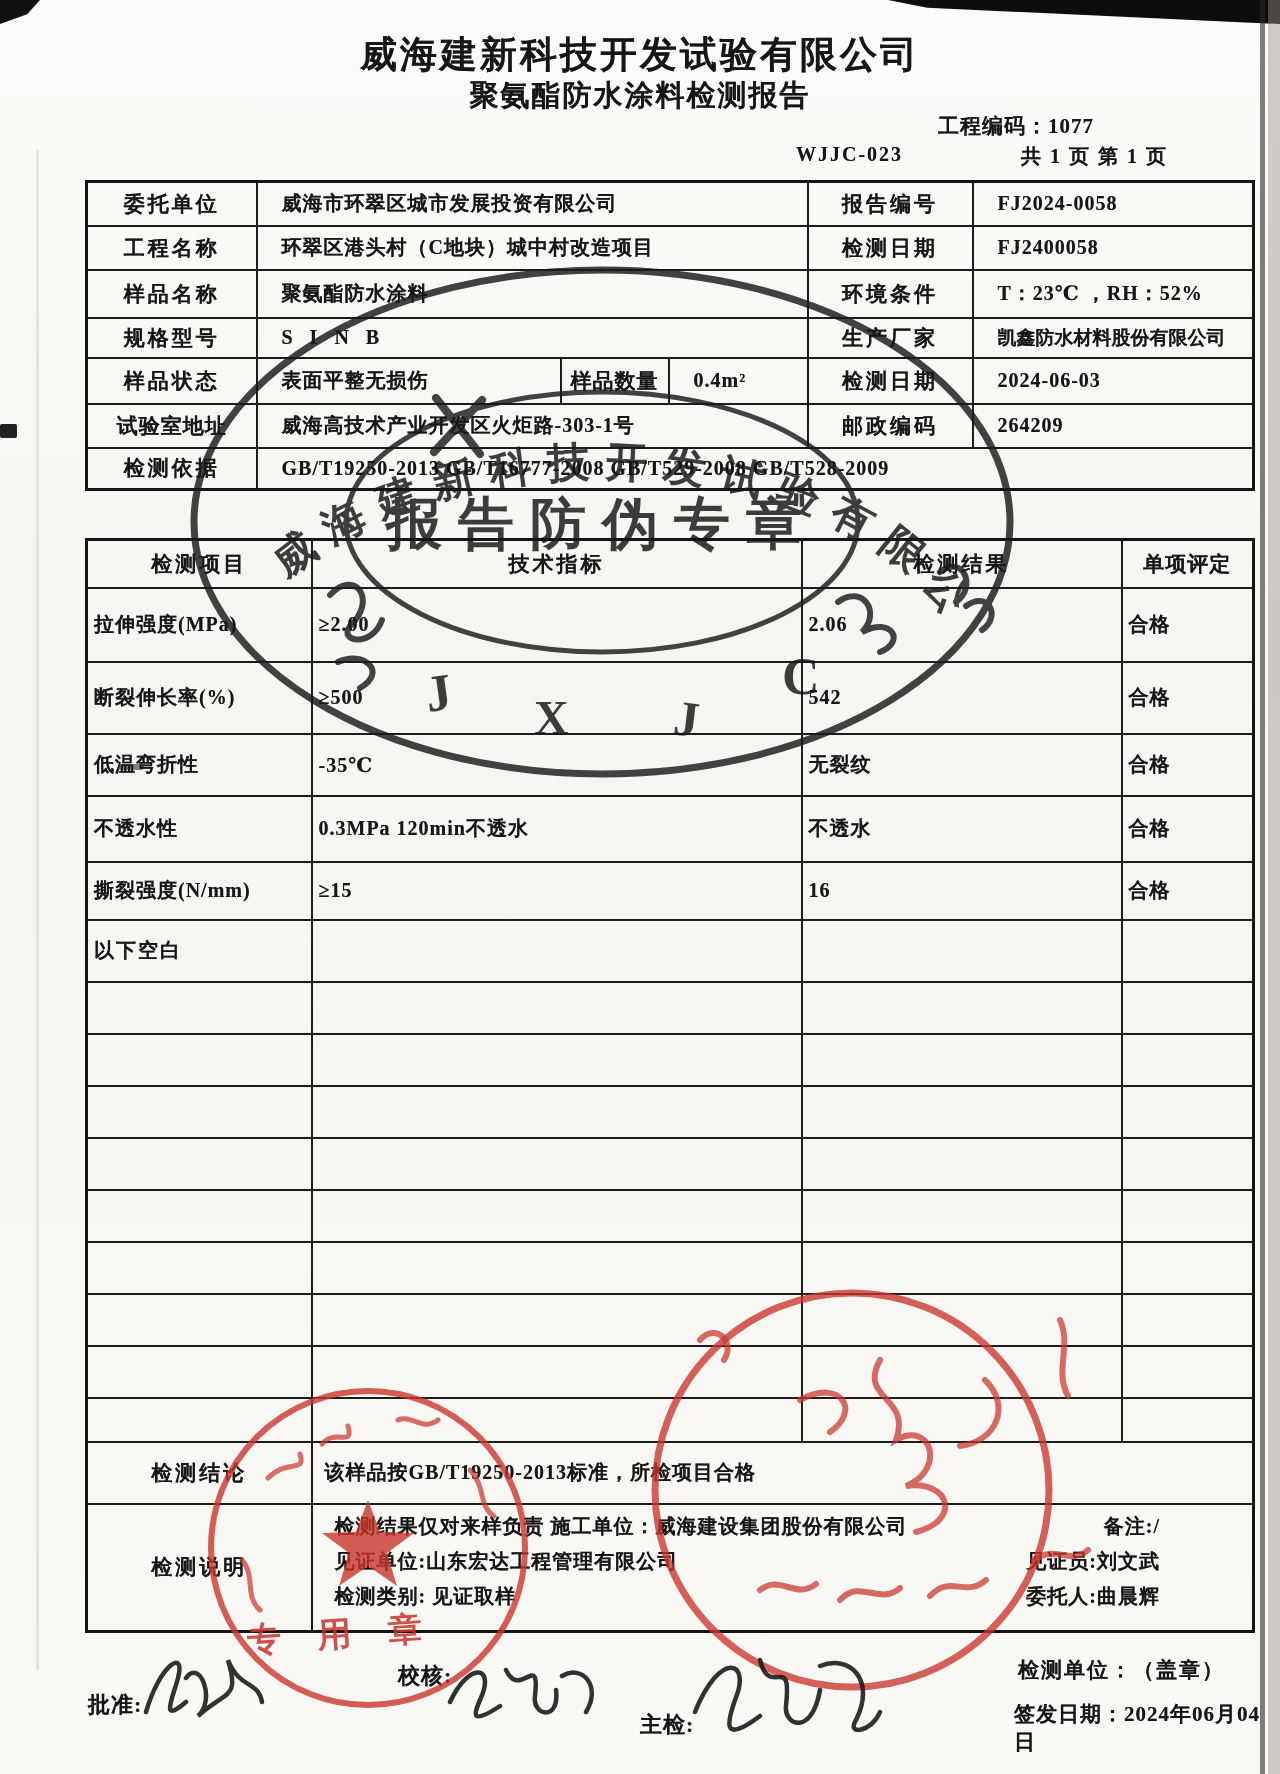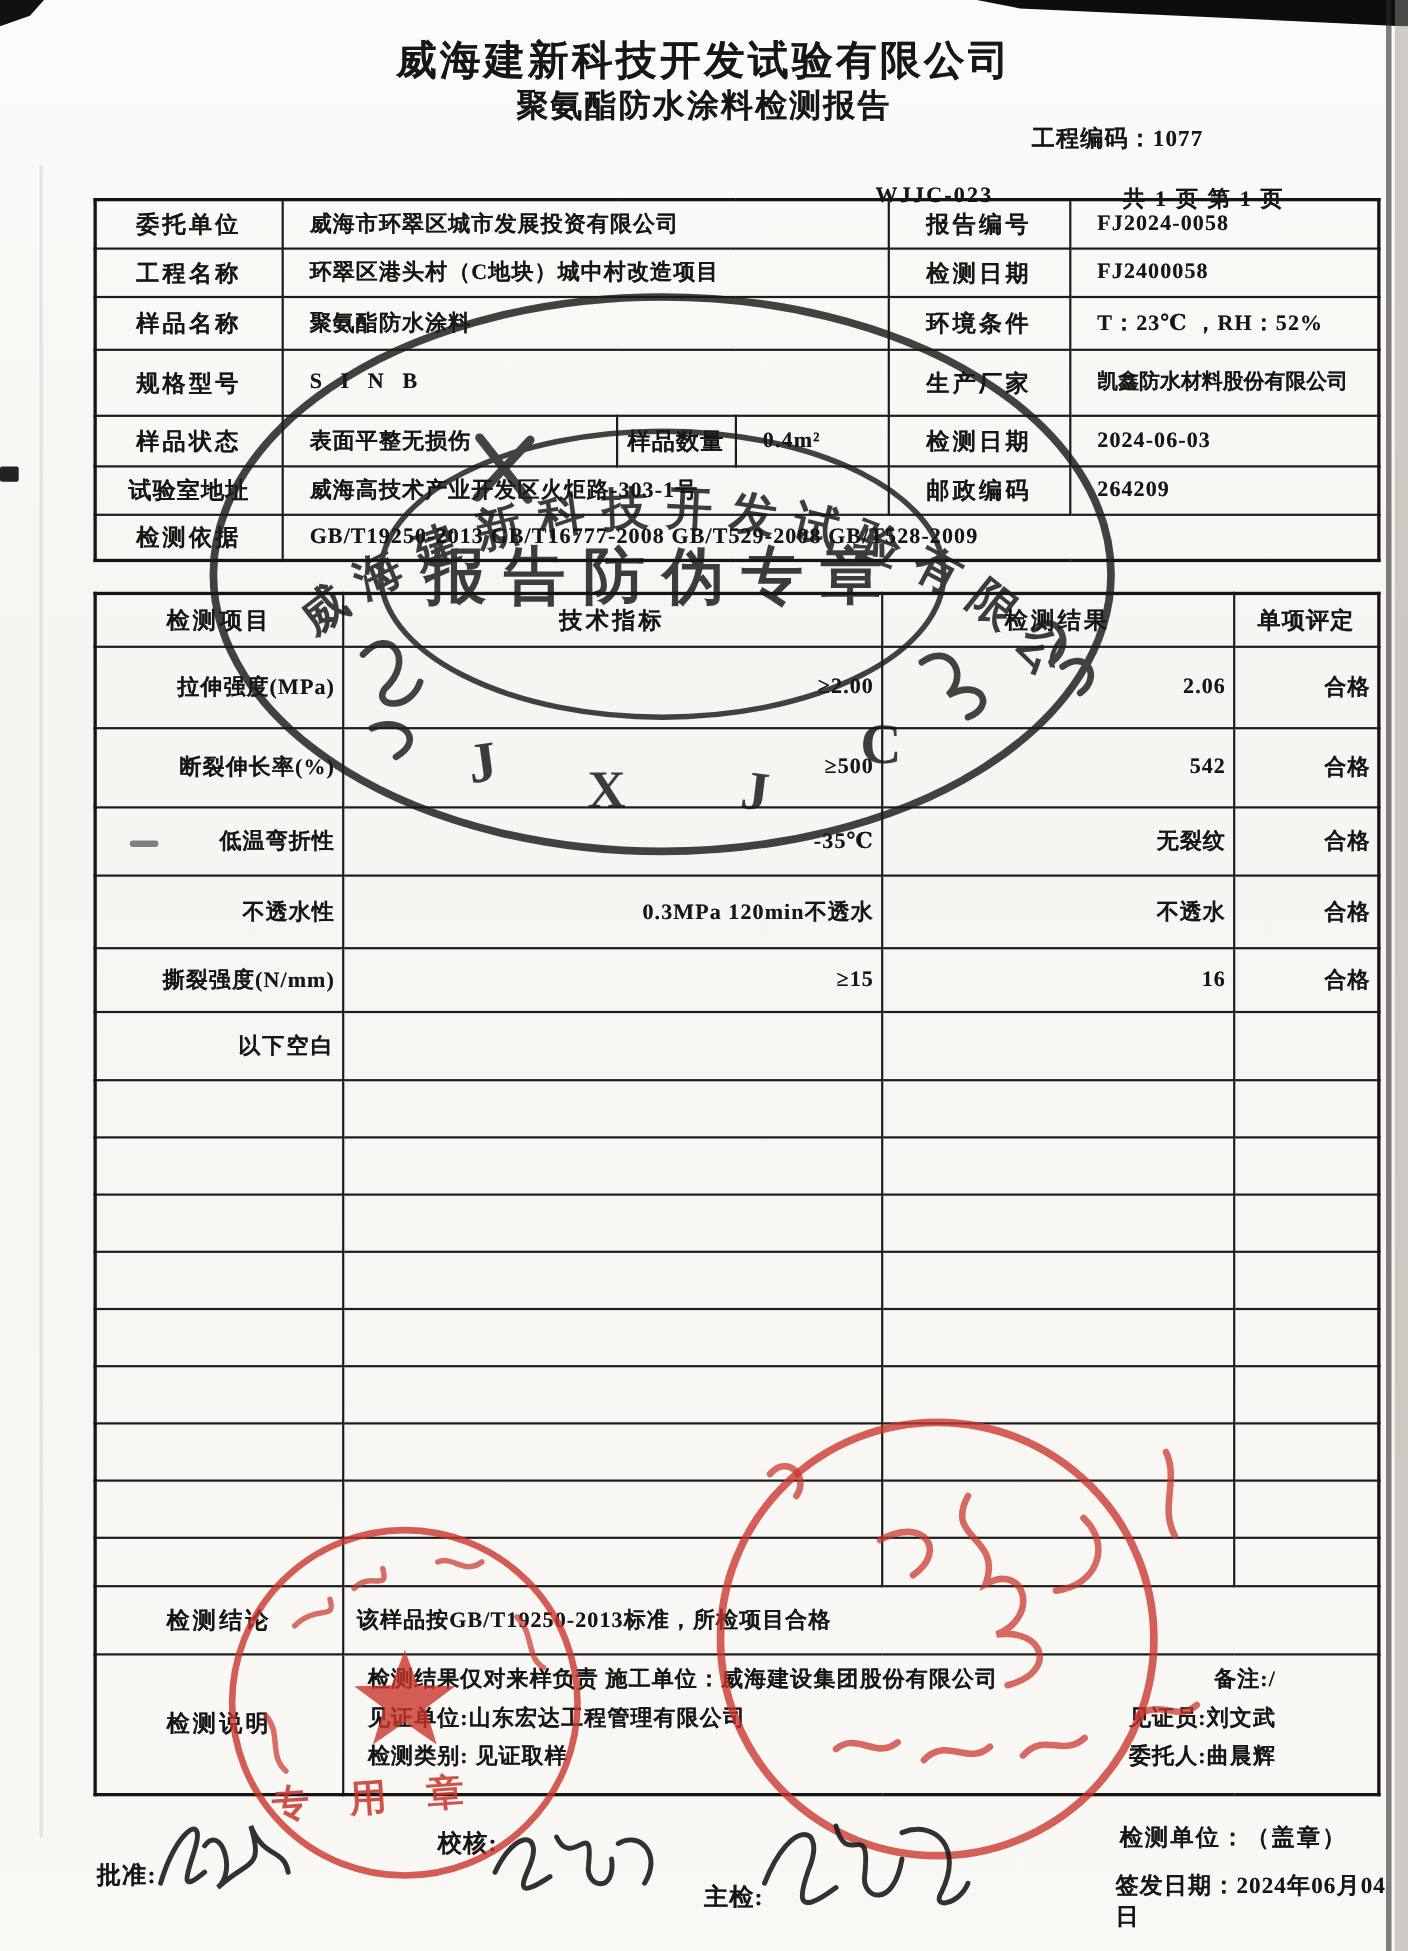--- a/index.html
+++ b/index.html
@@ -9,32 +9,32 @@
     font-family:"Liberation Serif","DejaVu Serif",serif;
     color:#161616;
   }
   .ink{text-shadow:0 0 0.6px rgba(20,20,20,.55);}
   .title{position:absolute;top:30px;left:0;width:1280px;text-align:center;
     font-size:37px;font-weight:bold;letter-spacing:3px;}
   .subtitle{position:absolute;top:76px;left:0;width:1280px;text-align:center;
     font-size:29px;font-weight:bold;letter-spacing:2px;}
   .proj-code{position:absolute;top:112px;left:938px;font-size:21px;font-weight:bold;letter-spacing:1px;}
   .form-line{position:absolute;top:143px;left:796px;width:372px;display:flex;
-    justify-content:space-between;font-size:20px;font-weight:bold;letter-spacing:2px;margin-top:24px;}
+    justify-content:space-between;font-size:20px;font-weight:bold;letter-spacing:2px;}
   table{border-collapse:collapse;table-layout:fixed;position:absolute;left:85px;width:1167px;}
   .info-table{top:180px;}
   .results-table{top:538px;}
   td{border:2px solid #1c1c1c;font-weight:bold;font-size:20px;padding:1px 6px;overflow:hidden;}
   .info-table{border:3px solid #151515;}
   .results-table{border:3px solid #151515;}
   .lb{text-align:center;letter-spacing:3px;font-size:21px;}
   .vl{text-align:left;padding-left:24px;letter-spacing:1px;}
   .sm{font-size:17px;line-height:1.2;letter-spacing:0;padding-left:8px;}
   .mk{font-size:19px;line-height:1.15;letter-spacing:0;}
-  .ct{text-align:right;letter-spacing:1px;}
+  .ct{text-align:left;letter-spacing:1px;}
   .hd{text-align:center;letter-spacing:3px;font-size:21px;}
   .notes-cell{vertical-align:top;padding:8px 14px 4px 22px;}
   .nline{display:flex;justify-content:space-between;font-size:20px;font-weight:bold;
     letter-spacing:1px;margin-bottom:8px;font-family:Liberation Serif, serif;}
   .nright{margin-right:78px;}
   .concl{padding-left:12px;letter-spacing:1px;}
   .footer-item{position:absolute;font-size:22px;font-weight:bold;letter-spacing:1px;}
   .overlay{position:absolute;left:0;top:0;width:1280px;height:1774px;pointer-events:none;z-index:6;}
   .art{position:absolute;z-index:7;}
   .fold{position:absolute;left:36px;top:150px;width:3px;height:1520px;background:rgba(90,90,90,.12);z-index:2;}
@@ -75,21 +75,21 @@
       <td class="vl ink" colspan="3">环翠区港头村（C地块）城中村改造项目</td>
       <td class="lb ink">检测日期</td>
       <td class="vl ink">FJ2400058</td>
     </tr>
     <tr style="height:48px">
       <td class="lb ink">样品名称</td>
       <td class="vl ink" colspan="3">聚氨酯防水涂料</td>
       <td class="lb ink">环境条件</td>
       <td class="vl ink">T：23℃ ，RH：52%</td>
     </tr>
-    <tr style="height:60px">
+    <tr style="height:40px">
       <td class="lb ink">规格型号</td>
       <td class="vl ink" colspan="3" style="letter-spacing:6px">S I N B</td>
       <td class="lb ink">生产厂家</td>
       <td class="vl mk ink">凯鑫防水材料股份有限公司</td>
     </tr>
     <tr style="height:46px">
       <td class="lb ink">样品状态</td>
       <td class="vl ink">表面平整无损伤</td>
       <td class="lb ink" style="letter-spacing:1px">样品数量</td>
       <td class="vl ink">0.4m²</td>

